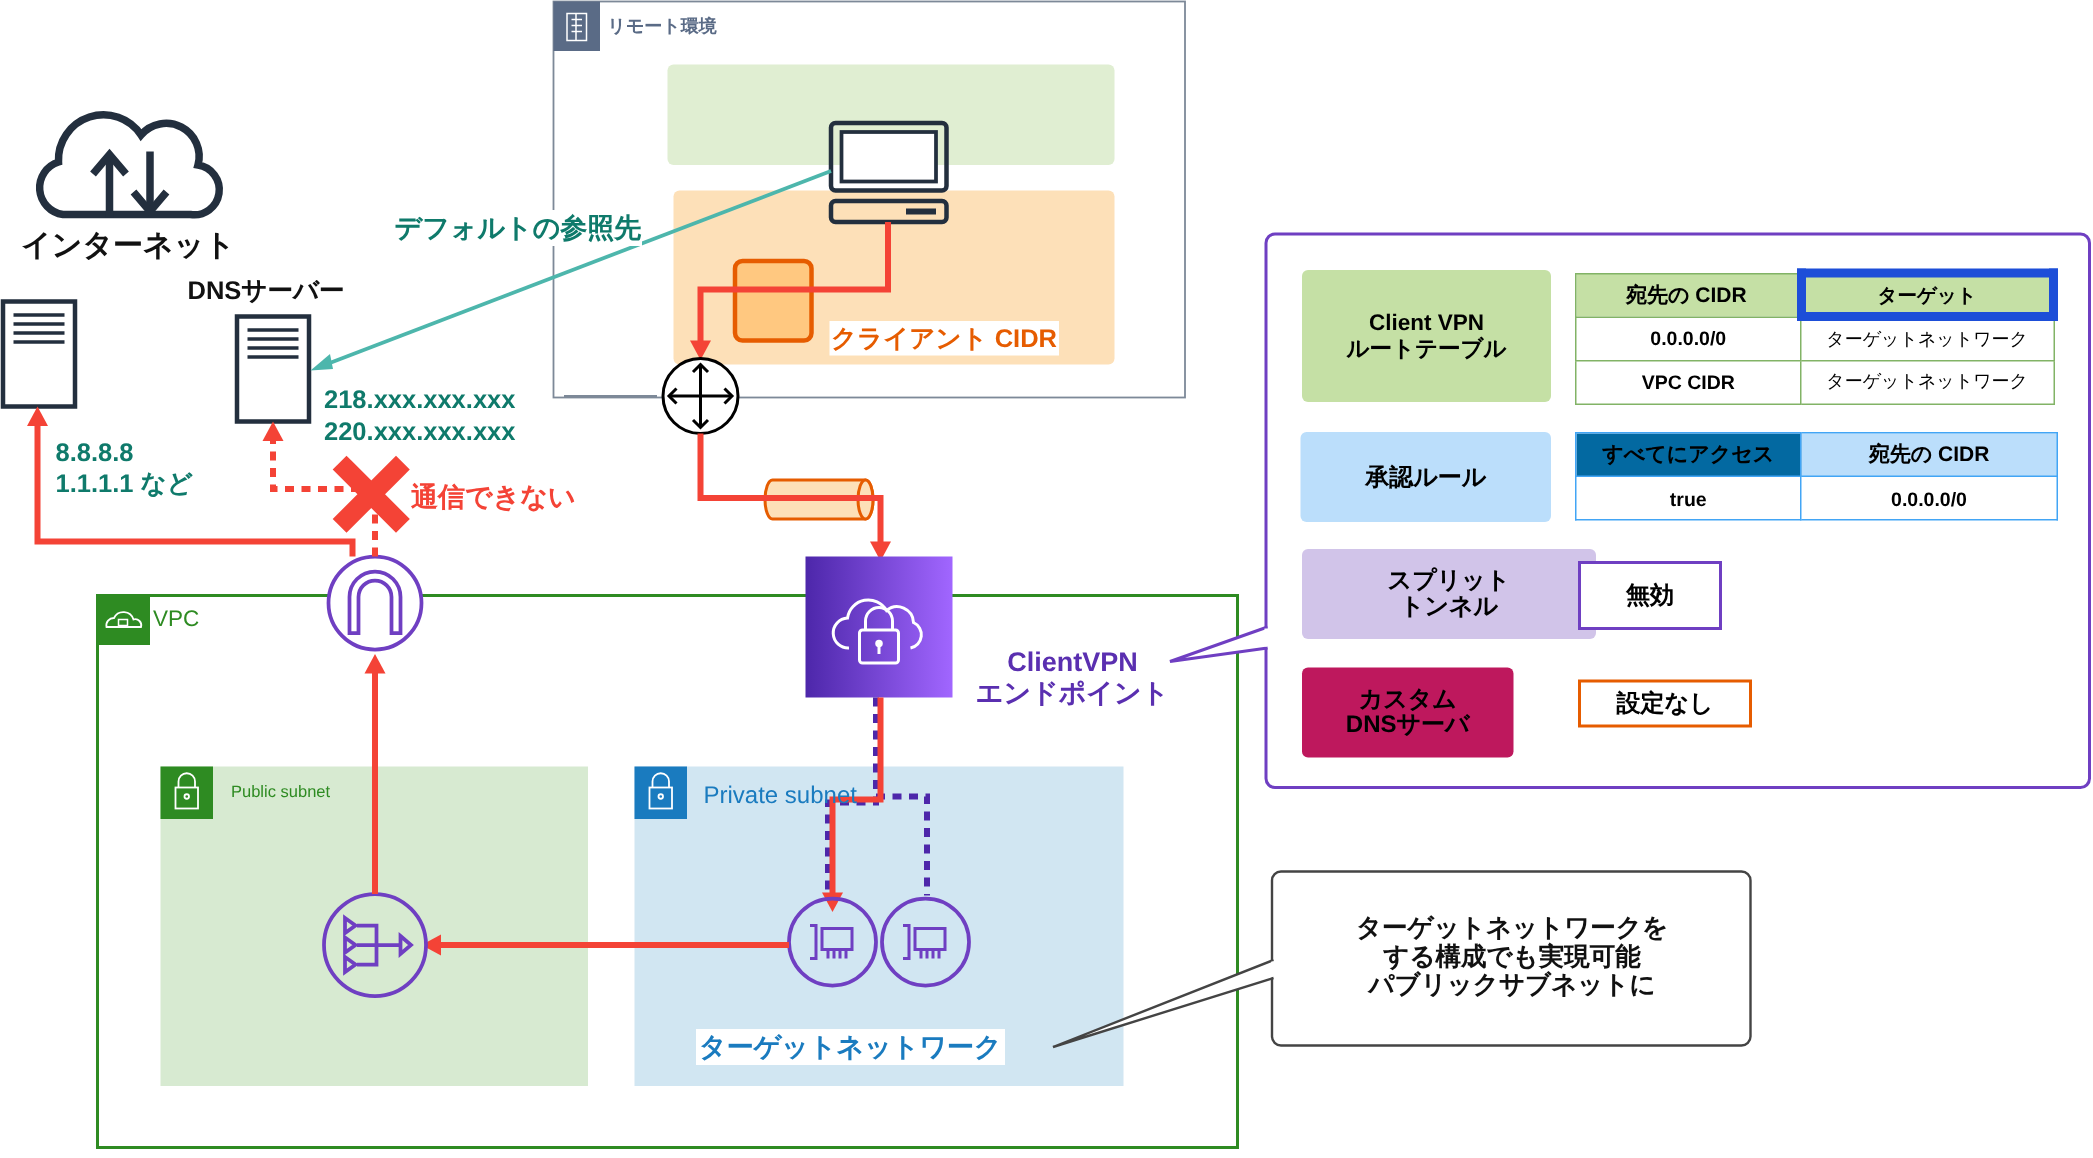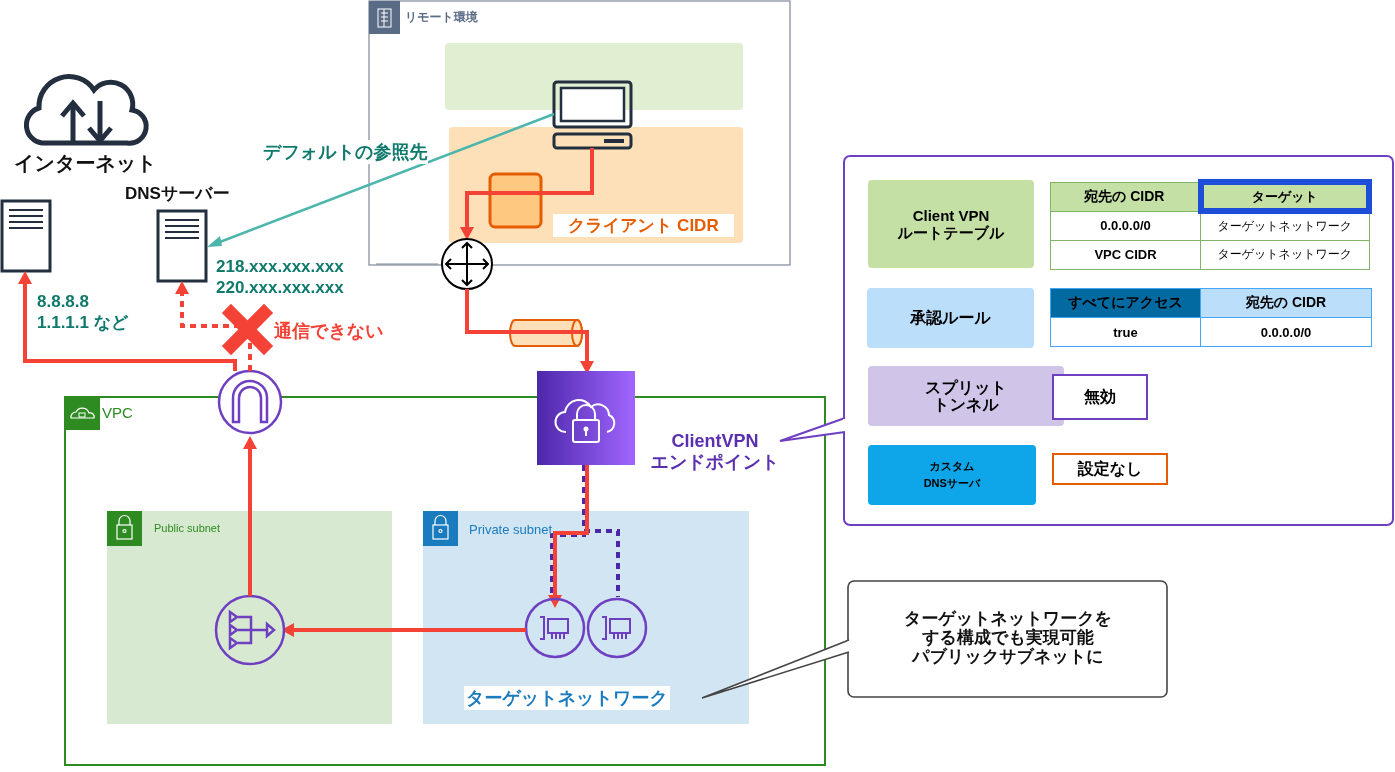--- a/index.html
+++ b/index.html
@@ -187,41 +187,41 @@
   </g>
 
   <g>
     <rect x="848" y="581" width="319" height="116" rx="6" fill="#fff" stroke="#444" stroke-width="1.6"></rect>
     <path d="M849,640 L702,698 L849,652" fill="#fff" stroke="#444" stroke-width="1.6"></path>
     <line x1="849" y1="641" x2="849" y2="651" stroke="#fff" stroke-width="3"></line>
   </g>
 </svg>
 
 <div class="lbl" style="left:405px;top:9px;font-size:12px;color:#5a6b86;">リモート環境</div>
-<div class="lbl" style="left:553px;top:214px;font-size:17px;color:#e65c00;background:#fff;padding:0 15px;">クライアント CIDR</div>
+<div class="lbl" style="left:553px;top:214px;font-size:17px;color:#e65c00;background:#fff;padding:0 1px;">クライアント CIDR</div>
 
 <div class="lbl" style="left:14px;top:150px;font-size:20px;color:#111;">インターネット</div>
 <div class="lbl" style="left:125px;top:182px;font-size:17px;color:#111;">DNSサーバー</div>
 
 <div class="lbl teal" style="left:263px;top:140px;font-size:18px;background:#fff;">デフォルトの参照先</div>
 
 <div class="lbl teal" style="left:216px;top:256px;font-size:17px;line-height:21px;">
   <div>218.xxx.xxx.xxx</div>
   <div>220.xxx.xxx.xxx</div>
 </div>
 <div class="lbl teal" style="left:37px;top:291px;font-size:17px;line-height:21px;">
   <div>8.8.8.8</div>
   <div>1.1.1.1 など</div>
 </div>
 
 <div class="lbl" style="left:274px;top:319px;font-size:18px;color:#f44336;">通信できない</div>
 
 <div class="lbl" style="left:102px;top:404px;font-size:15px;font-weight:normal;color:#2e8b22;">VPC</div>
 <div class="lbl" style="left:154px;top:522px;font-size:11px;font-weight:normal;color:#2e8b22;">Public subnet</div>
-<div class="lbl" style="left:469px;top:522px;font-size:13px;font-weight:normal;color:#1a7bbf;">Private subnet</div>
+<div class="lbl" style="left:469px;top:522px;font-size:16px;font-weight:normal;color:#1a7bbf;">Private subnet</div>
 
 <div class="lbl" style="left:640px;top:431px;width:150px;text-align:center;font-size:18px;line-height:21px;color:#5a2fb0;">
   <div>ClientVPN</div>
   <div>エンドポイント</div>
 </div>
 
 <div class="lbl" style="left:464px;top:686px;font-size:18px;color:#1a7bbf;background:#fff;padding:0 2px;">ターゲットネットワーク</div>
 <div class="lbl teal" style="left:658px;top:735px;font-size:18px;margin-top:36px;">10.0.0.0/16</div>
 
 <div class="lbl" style="left:850px;top:609px;width:316px;text-align:center;font-size:17px;line-height:19px;color:#111;">
@@ -264,17 +264,17 @@
   </tr>
 </tbody>
   </table>
 
 <div class="cell" style="left:868px;top:366px;width:196px;height:60px;background:#d1c4e9;border-radius:4px;font-size:16px;line-height:17px;flex-direction:column;">
   <div>スプリット</div>
   <div>トンネル</div>
 </div>
 <div class="cell" style="left:1052px;top:374px;width:96px;height:46px;border:2px solid #6f3fc2;background:#fff;font-size:16px;">無効</div>
 
-<div class="cell" style="left:868px;top:445px;width:168px;height:60px;background:#0ea5e9;border-radius:4px;font-size:11px;line-height:17px;flex-direction:column;">
+<div class="cell" style="left:868px;top:445px;width:141px;height:60px;background:#be185d;border-radius:4px;font-size:16px;line-height:17px;flex-direction:column;">
   <div>カスタム</div>
   <div>DNSサーバ</div>
 </div>
 <div class="cell" style="left:1052px;top:453px;width:116px;height:32px;border:2px solid #e65c00;background:#fff;font-size:16px;">設定なし</div>
 
 </body></html>

